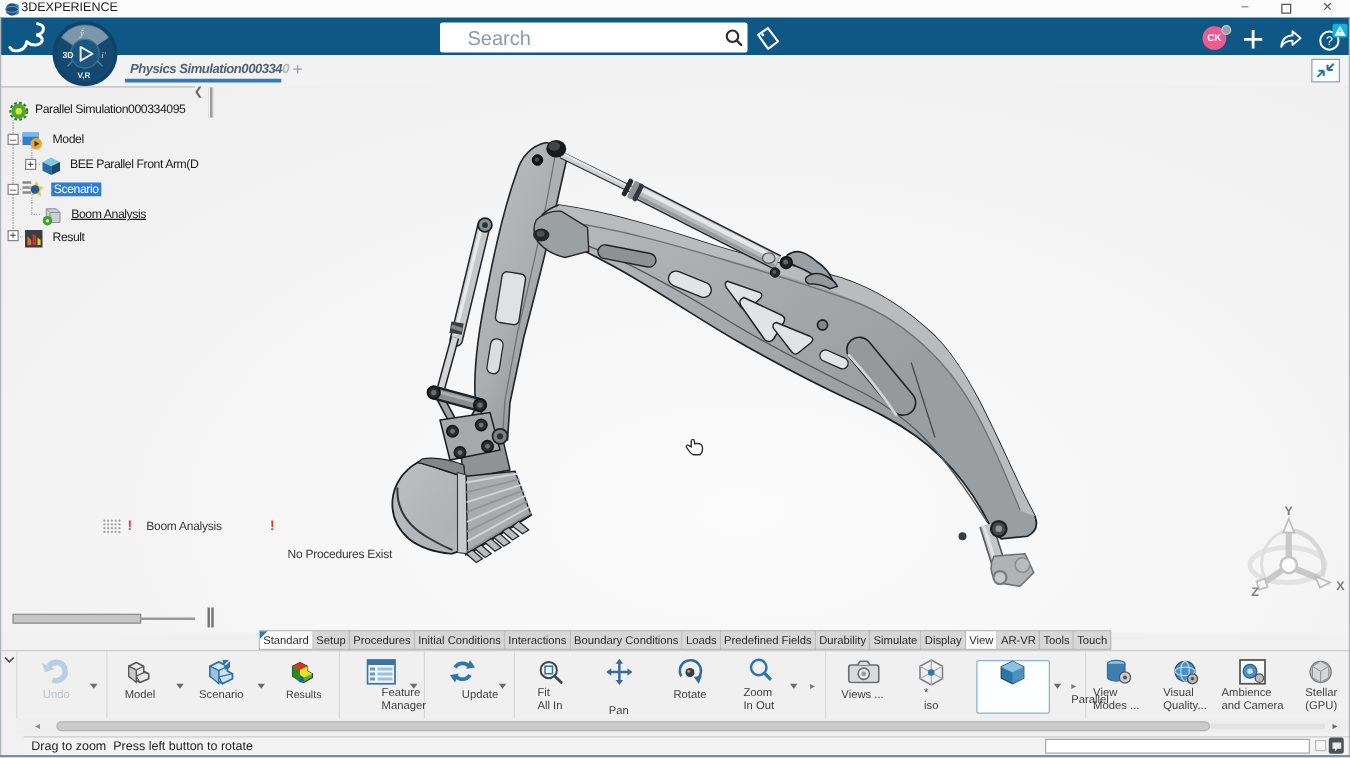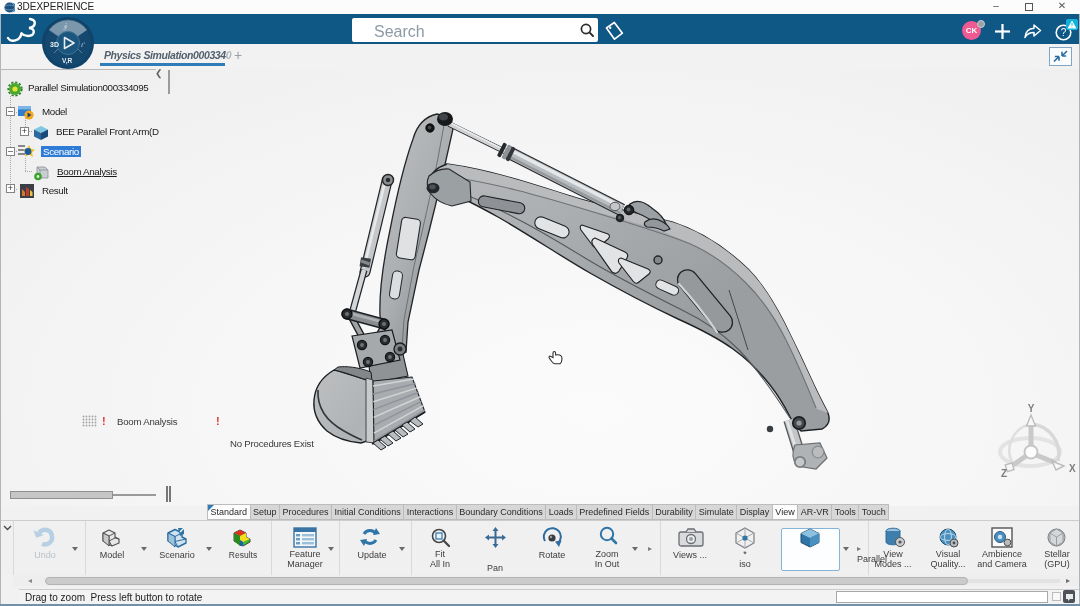--- a/index.html
+++ b/index.html
@@ -47,21 +47,21 @@
 #sldhandle { position:absolute; left:166px; top:486px; width:5px; height:16px; border-left:2px solid #787878; border-right:2px solid #787878; }
 
 #ribbontabs { position:absolute; left:207px; top:504px; height:16px; display:flex; }
 .rtab { white-space:nowrap; height:16px; line-height:15px; padding:0 2.5px; font-size:9px; color:#2a2a2a; background:#d7d7d8; border:1px solid #bcbcbc; border-left:none; position:relative; }
 .rtab:first-child { border-left:1px solid #bcbcbc; }
 .rtab.active { background:#fdfdfd; }
 .corner { position:absolute; left:0; top:0; width:0; height:0; border-left:6px solid #2e7cb8; border-bottom:6px solid transparent; }
 
 #toolbar { position:absolute; left:0; top:520px; width:1080px; height:55px; background:#f0f0f1; border-top:1px solid #cdcdcd; }
 .tsep { position:absolute; top:521px; width:1px; height:54px; background:#d9d9da; }
-.tlabel { position:absolute; font-size:9px; color:#3c3c3c; text-align:center; white-space:nowrap; transform:translateX(-50%); }
+.tlabel { position:absolute; font-size:9px; color:#3c3c3c; text-align:left; white-space:nowrap; transform:translateX(-50%); }
 .tlabel.gray { color:#b9bfc4; }
 .caret { position:absolute; width:0; height:0; border-left:3.5px solid transparent; border-right:3.5px solid transparent; border-top:4px solid #6a6a6a; }
 .chev { position:absolute; font-size:8px; color:#7a7a7a; }
 #parallelbox { position:absolute; left:781px; top:528px; width:59px; height:43px; background:#fcfeff; border:1px solid #85b4d9; border-radius:2px; }
 
 #hscroll { position:absolute; left:13px; top:575px; width:1067px; height:11px; background:#eeeeef; }
 #hthumb { position:absolute; left:45px; top:577px; width:923px; height:8px; background:#cbcbcc; border:1px solid #b3b3b4; border-radius:4px; }
 #htrack2 { position:absolute; left:968px; top:579px; width:92px; height:4px; background:#e2e2e3; }
 
 #statusbar { position:absolute; left:0; top:589px; width:1080px; height:15px; background:#f3f3f4; border-top:1px solid #cccccc;margin-left:19px; }
@@ -471,30 +471,30 @@
 <svg class="abs" style="left:293px;top:527px" width="24" height="21" viewBox="0 0 24 21">
 <rect x="1" y="1" width="22" height="19" fill="#f2f6f9" stroke="#3a74a4" stroke-width="1.4"></rect>
 <rect x="1" y="1" width="22" height="4" fill="#3a74a4"></rect>
 <rect x="3" y="7" width="4" height="2.4" fill="#6a9cc2"></rect>
       <rect x="9" y="7" width="12" height="2.4" fill="#9cc0da"></rect>
 <rect x="3" y="11" width="4" height="2.4" fill="#6a9cc2"></rect>
       <rect x="9" y="11" width="12" height="2.4" fill="#9cc0da"></rect>
 <rect x="3" y="15" width="4" height="2.4" fill="#6a9cc2"></rect>
       <rect x="9" y="15" width="12" height="2.4" fill="#9cc0da"></rect>
 </svg>
-<div class="tlabel" style="left:305px;top:549px;">Feature<br>Manager</div>
+<div class="tlabel" style="left:323px;top:549px;">Feature<br>Manager</div>
 <div class="caret" style="left:328px;top:547px;"></div>
 
 <svg class="abs" style="left:358px;top:526px" width="24" height="22" viewBox="0 0 24 22">
 <path d="M 6,8 A 7 7 0 0 1 18,8" fill="none" stroke="#2e75a8" stroke-width="3"></path>
 <path d="M 18,14 A 7 7 0 0 1 6,14" fill="none" stroke="#2e75a8" stroke-width="3"></path>
 <path d="M 18,2 L 22,8 L 15,9 Z" fill="#2e75a8"></path>
 <path d="M 6,20 L 2,14 L 9,13 Z" fill="#2e75a8"></path>
 </svg>
-<div class="tlabel" style="left:362px;top:550px;padding-left:20px;">Update</div>
+<div class="tlabel" style="left:374px;top:550px;padding-left:20px;">Update</div>
 <div class="caret" style="left:399px;top:547px;"></div>
 
 <svg class="abs" style="left:430px;top:527px" width="21" height="21" viewBox="0 0 21 21">
       <circle cx="9" cy="9" r="6.5" fill="#eef3f7" stroke="#444" stroke-width="1.6"></circle>
       <line x1="13.8" y1="13.8" x2="19" y2="19" stroke="#444" stroke-width="2.2" stroke-linecap="round"></line>
       <rect x="6" y="6" width="6" height="6" fill="none" stroke="#2e75a8" stroke-width="1.2"></rect>
     </svg>
 <div class="tlabel" style="left:440px;top:549px;">Fit<br>All In</div>
 
 <svg class="abs" style="left:485px;top:527px" width="21" height="21" viewBox="0 0 21 21">

